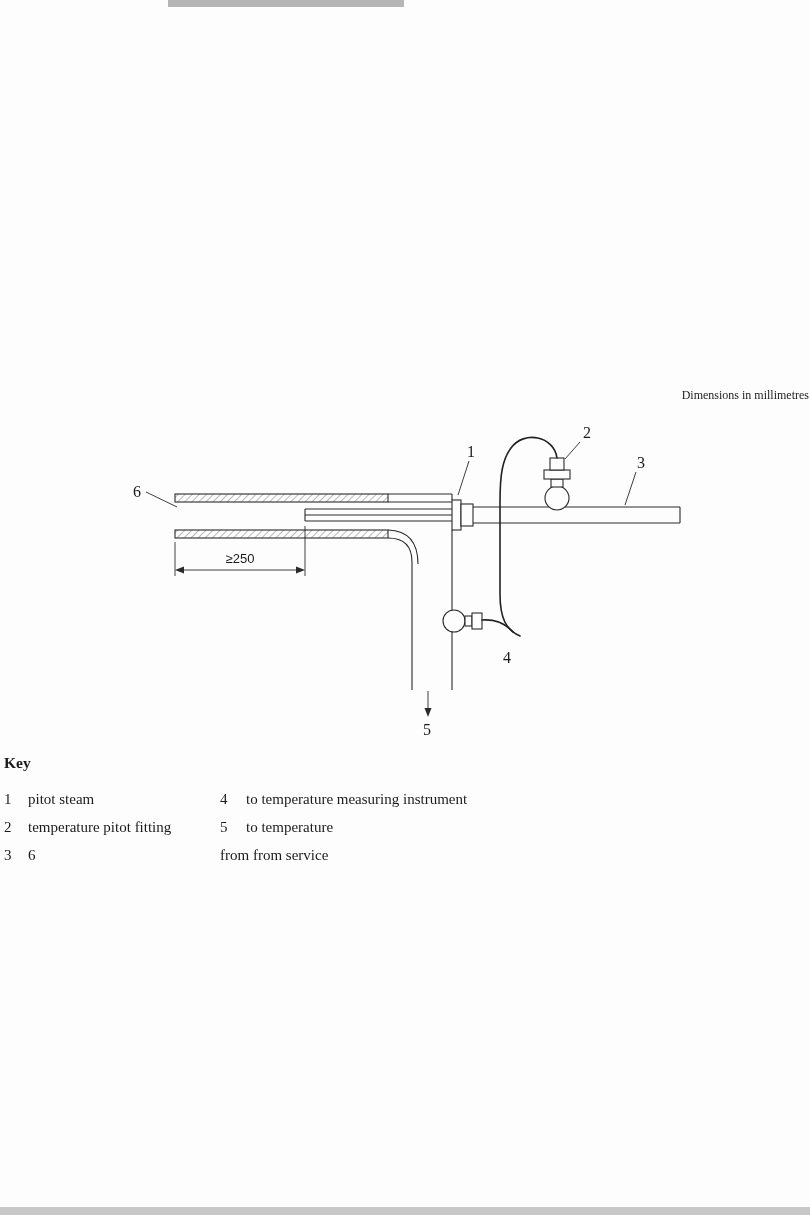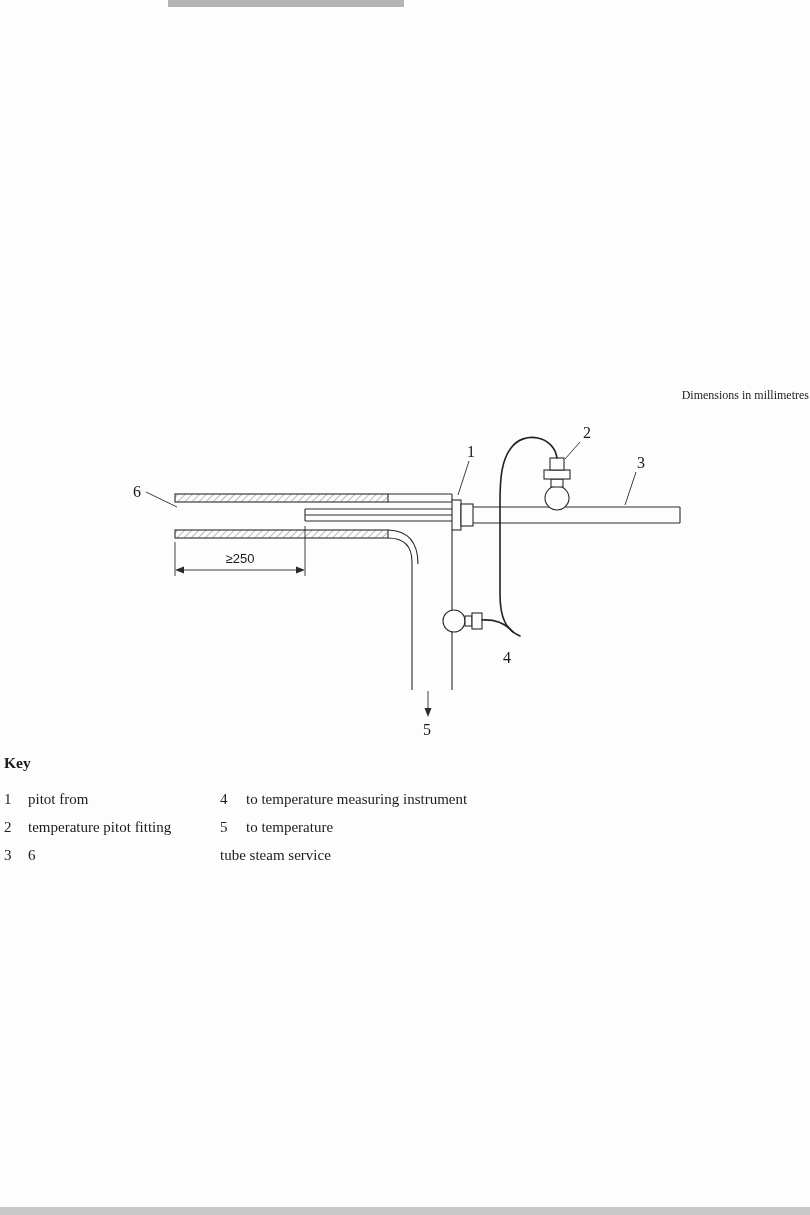--- a/index.html
+++ b/index.html
@@ -140,26 +140,26 @@
   <g>
     <path class="thin" d="M146 492 L177 507"></path>
     <text class="callout" x="137" y="497" text-anchor="middle">6</text>
   </g>
 </svg>
 
 <div class="key">
   <div class="key-title">Key</div>
   <div class="key-grid">
     <span>1</span>
-    <span>pitot from</span>
+    <span>pitot steam</span>
     <span>4</span>
     <span>to temperature measuring instrument</span>
 
     <span>2</span>
     <span>temperature pitot fitting</span>
     <span>5</span>
     <span>to temperature</span>
 
     <span>3</span>
     <span>6</span>
-    <span>tube steam service</span>
+    <span>from from service</span>
   </div>
 </div>
 
 </body></html>

